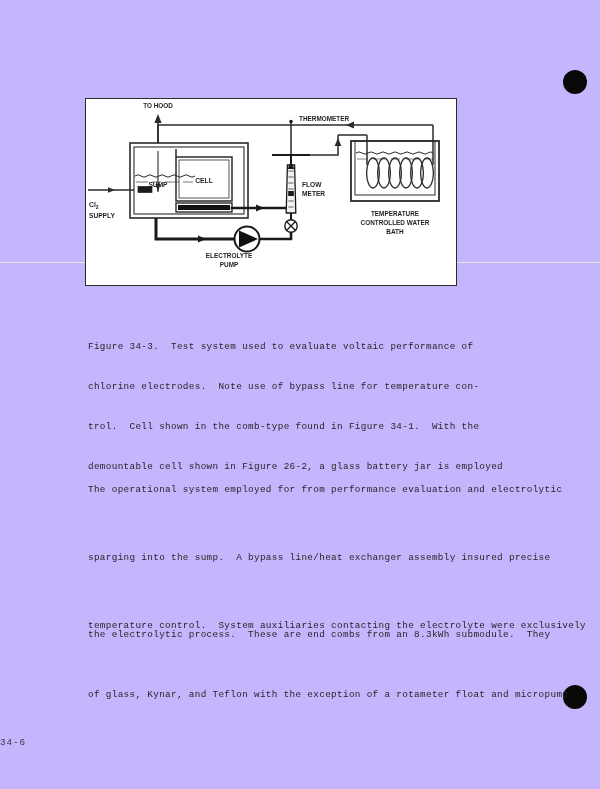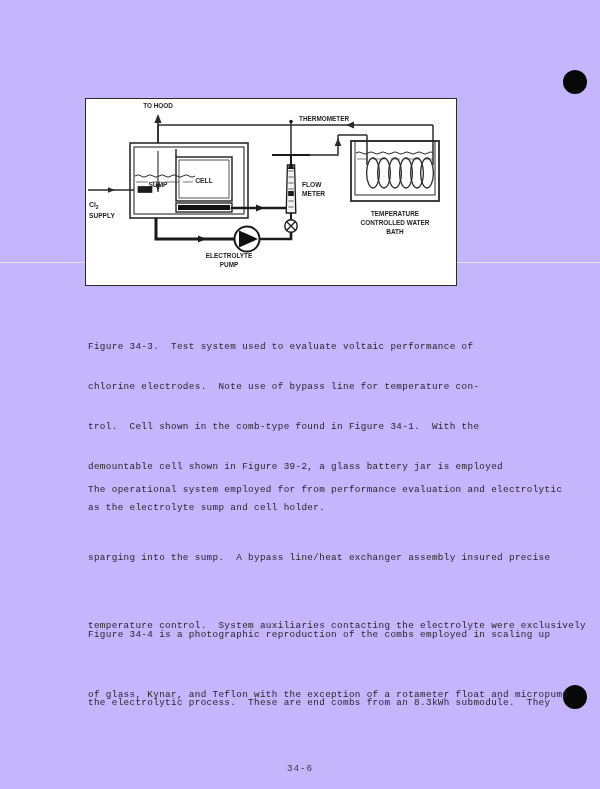--- a/index.html
+++ b/index.html
@@ -79,23 +79,23 @@
   #para-2 {
     left: 88px;
     top: 578px;
     font-size: 9.3px;
     line-height: 22.8px;
     letter-spacing: 0.35px;
   }
   #page-number {
     position: absolute;
     left: 0;
-    top: 763px;
+    top: 737px;
     width: 600px;
-    text-align: center;
+    text-align: left;
     color: #3a3a3a;
     font-size: 9.3px;
     letter-spacing: 0.9px;
     font-family: "Liberation Mono", "DejaVu Sans Mono", monospace;
   }
   .line { display: block; }
 </style>
 </head>
 <body>
 
@@ -215,34 +215,32 @@
       <text x="309" y="117" text-anchor="middle" font-family="Liberation Sans, sans-serif" font-size="6.4" font-weight="bold" fill="#1f1f1f">TEMPERATURE</text>
       <text x="309" y="126" text-anchor="middle" font-family="Liberation Sans, sans-serif" font-size="6.4" font-weight="bold" fill="#1f1f1f">CONTROLLED WATER</text>
       <text x="309" y="135" text-anchor="middle" font-family="Liberation Sans, sans-serif" font-size="6.4" font-weight="bold" fill="#1f1f1f">BATH</text>
     </svg>
   </div>
 
   <div class="textblock" id="caption">
     <span class="line">Figure 34-3.  Test system used to evaluate voltaic performance of</span>
     <span class="line">chlorine electrodes.  Note use of bypass line for temperature con-</span>
     <span class="line">trol.  Cell shown in the comb-type found in Figure 34-1.  With the</span>
-    <span class="line">demountable cell shown in Figure 39-2, a glass battery jar is employed</span>
-    <span class="line">as the electrolyte sump and cell holder.</span>
+    <span class="line">demountable cell shown in Figure 26-2, a glass battery jar is employed</span>
   </div>
 
   <div class="textblock" id="para-1">
     <span class="line">The operational system employed for from performance evaluation and electrolytic</span>
     <span class="line">sparging into the sump.  A bypass line/heat exchanger assembly insured precise</span>
     <span class="line">temperature control.  System auxiliaries contacting the electrolyte were exclusively</span>
     <span class="line">of glass, Kynar, and Teflon with the exception of a rotameter float and micropump</span>
     
   </div>
 
   <div class="textblock" id="para-2">
-    <span class="line">Figure 34-4 is a photographic reproduction of the combs employed in scaling up</span>
     <span class="line">the electrolytic process.  These are end combs from an 8.3kWh submodule.  They</span>
     
     
   </div>
 
   <div id="page-number">34-6</div>
 
 </div>
 
 </body></html>

